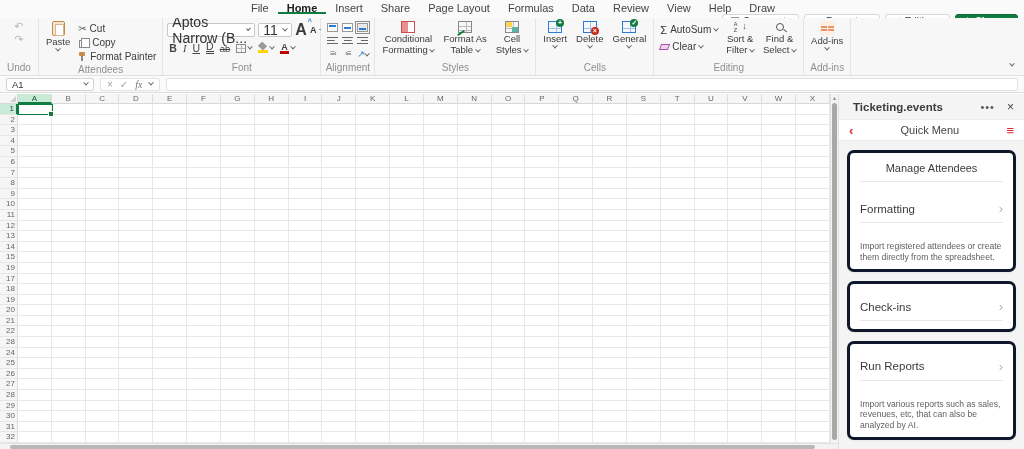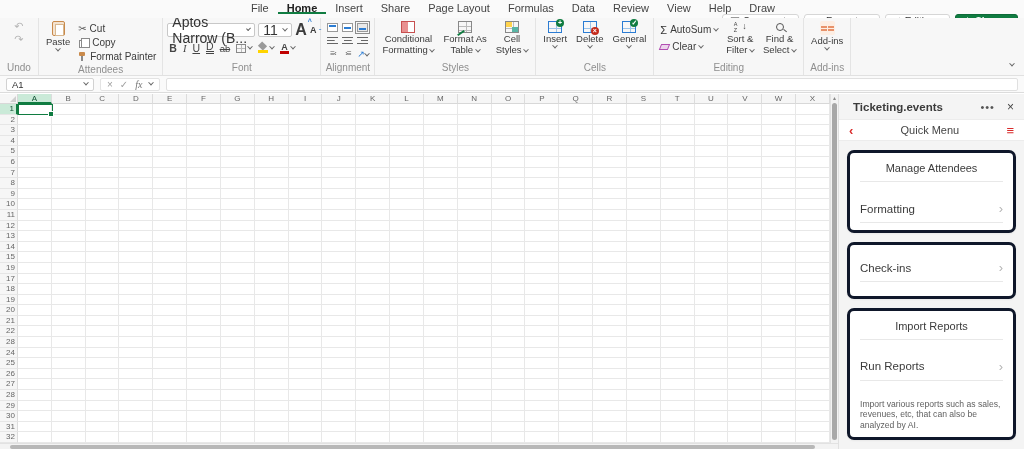--- a/index.html
+++ b/index.html
@@ -1366,31 +1366,31 @@
     <span class="qmenu">≡</span>
   </div>
   <div class="cards">
 
     <div class="card">
       <div class="card-title">Manage Attendees</div>
       <div class="card-action">
         <span>Formatting</span>
         <span class="arr">›</span>
       </div>
+      <div class="card-desc">Import registered attendees or create them directly from the spreadsheet.</div>
     </div>
 
     <div class="card">
       <div class="card-action">
         <span>Check-ins</span>
         <span class="arr">›</span>
       </div>
     </div>
 
     <div class="card">
-      <div class="card-title">Import Reports</div>
       <div class="card-action">
         <span>Run Reports</span>
         <span class="arr">›</span>
       </div>
       <div class="card-desc">Import various reports such as sales, revenues, etc, that can also be analyzed by AI.</div>
     </div>
 
   </div>
 </div>
 

